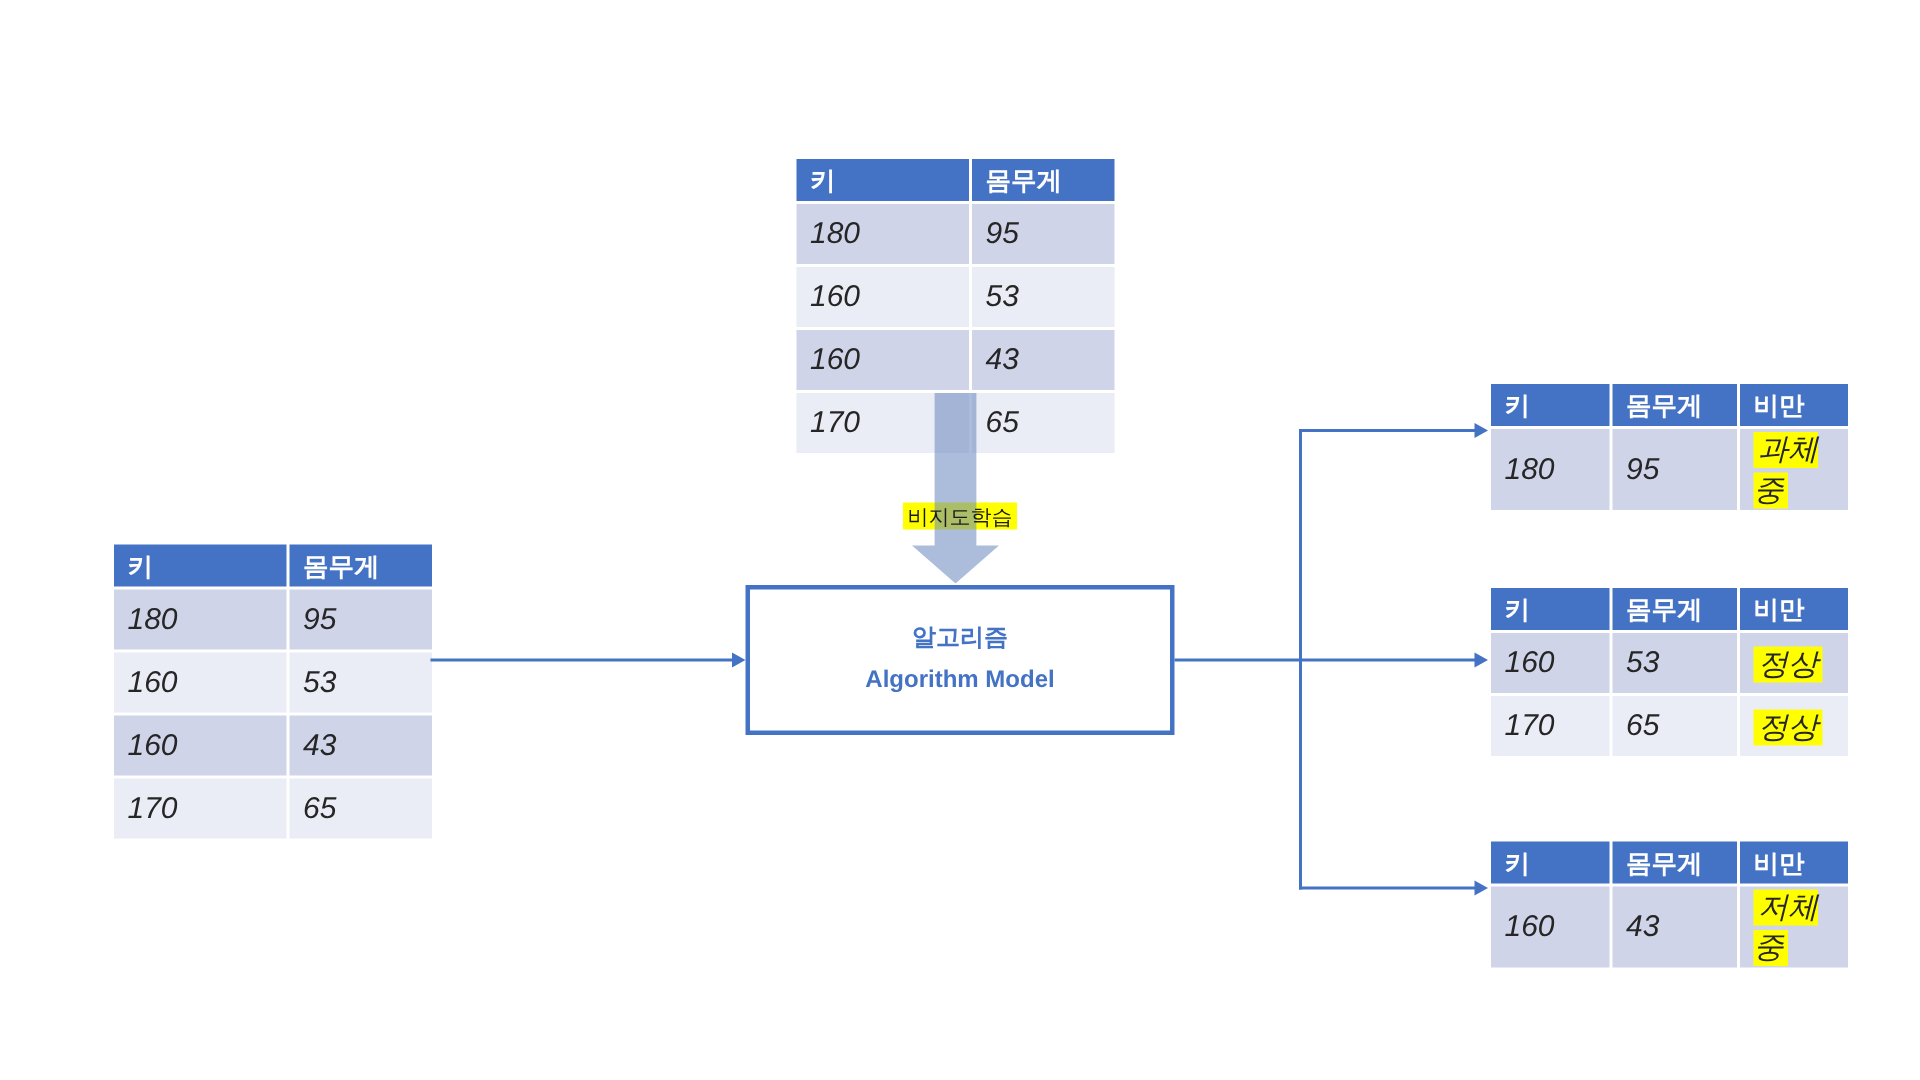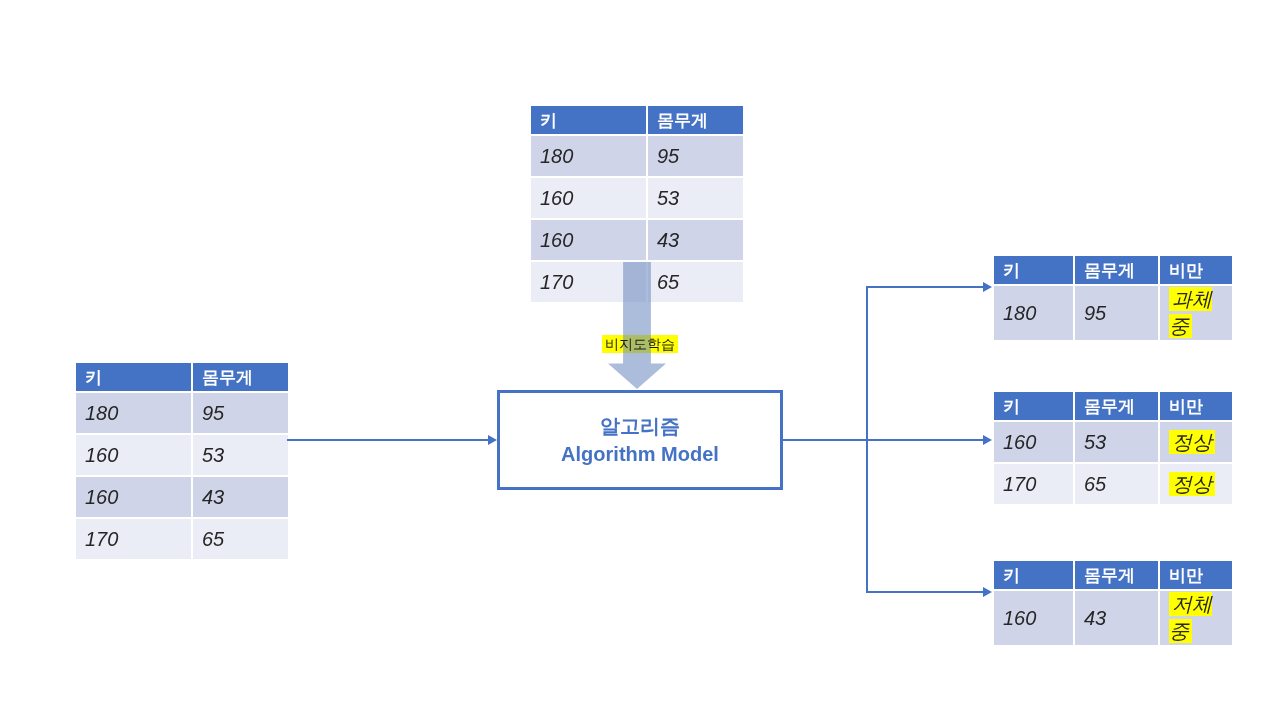--- a/index.html
+++ b/index.html
@@ -56,21 +56,21 @@
     clip-path:polygon(26% 0,74% 0,74% 80%,100% 80%,50% 100%,0 80%,26% 80%);
   }
 
   
   .model-box{
     position:absolute;left:497px;top:390px;width:280px;height:94px;
     border:3px solid var(--accent);background:#fff;z-index:2;
     display:flex;flex-direction:column;align-items:center;justify-content:center;
   }
   .model-line{
-    color:var(--accent);font-weight:bold;font-size:20px;line-height:28px;
+    color:var(--accent);font-weight:bold;font-size:16px;line-height:28px;
     text-align:center;
   }
 
   
   .cline{position:absolute;background:var(--accent);}
   .l-left    {left:287px;top:439px;width:202px;height:2px;}
   .l-boxright{left:780px;top:439px;width:87px;height:2px;}
   .l-vert    {left:866px;top:286px;width:2px;height:307px;}
   .l-h1      {left:866px;top:286px;width:118px;height:2px;}
   .l-h2      {left:866px;top:439px;width:118px;height:2px;}

